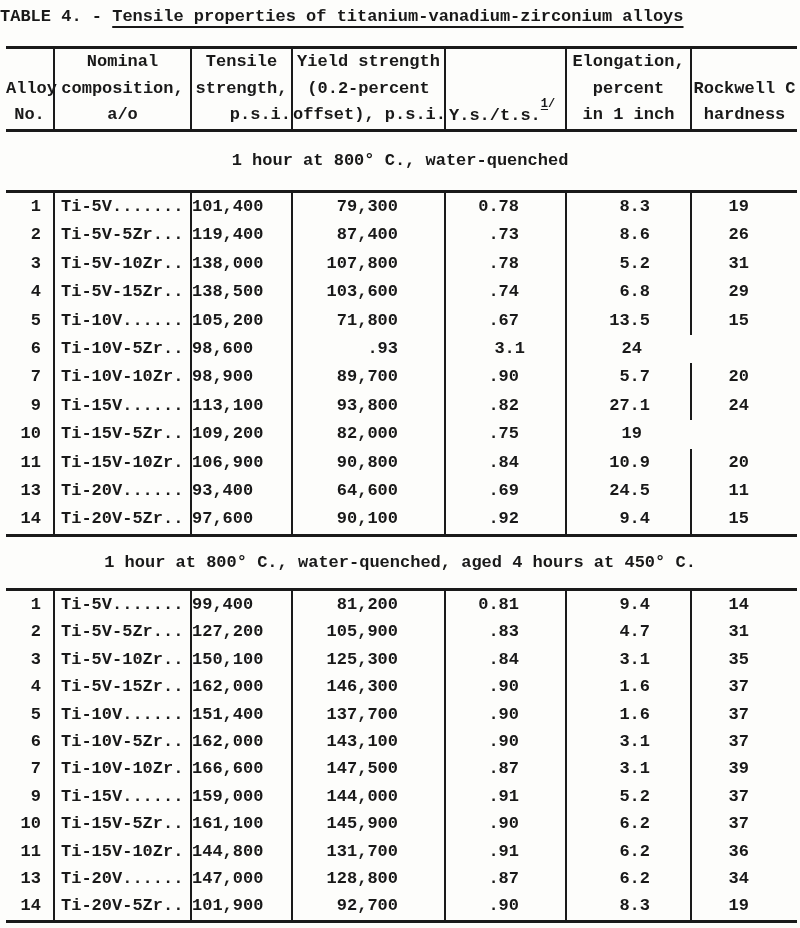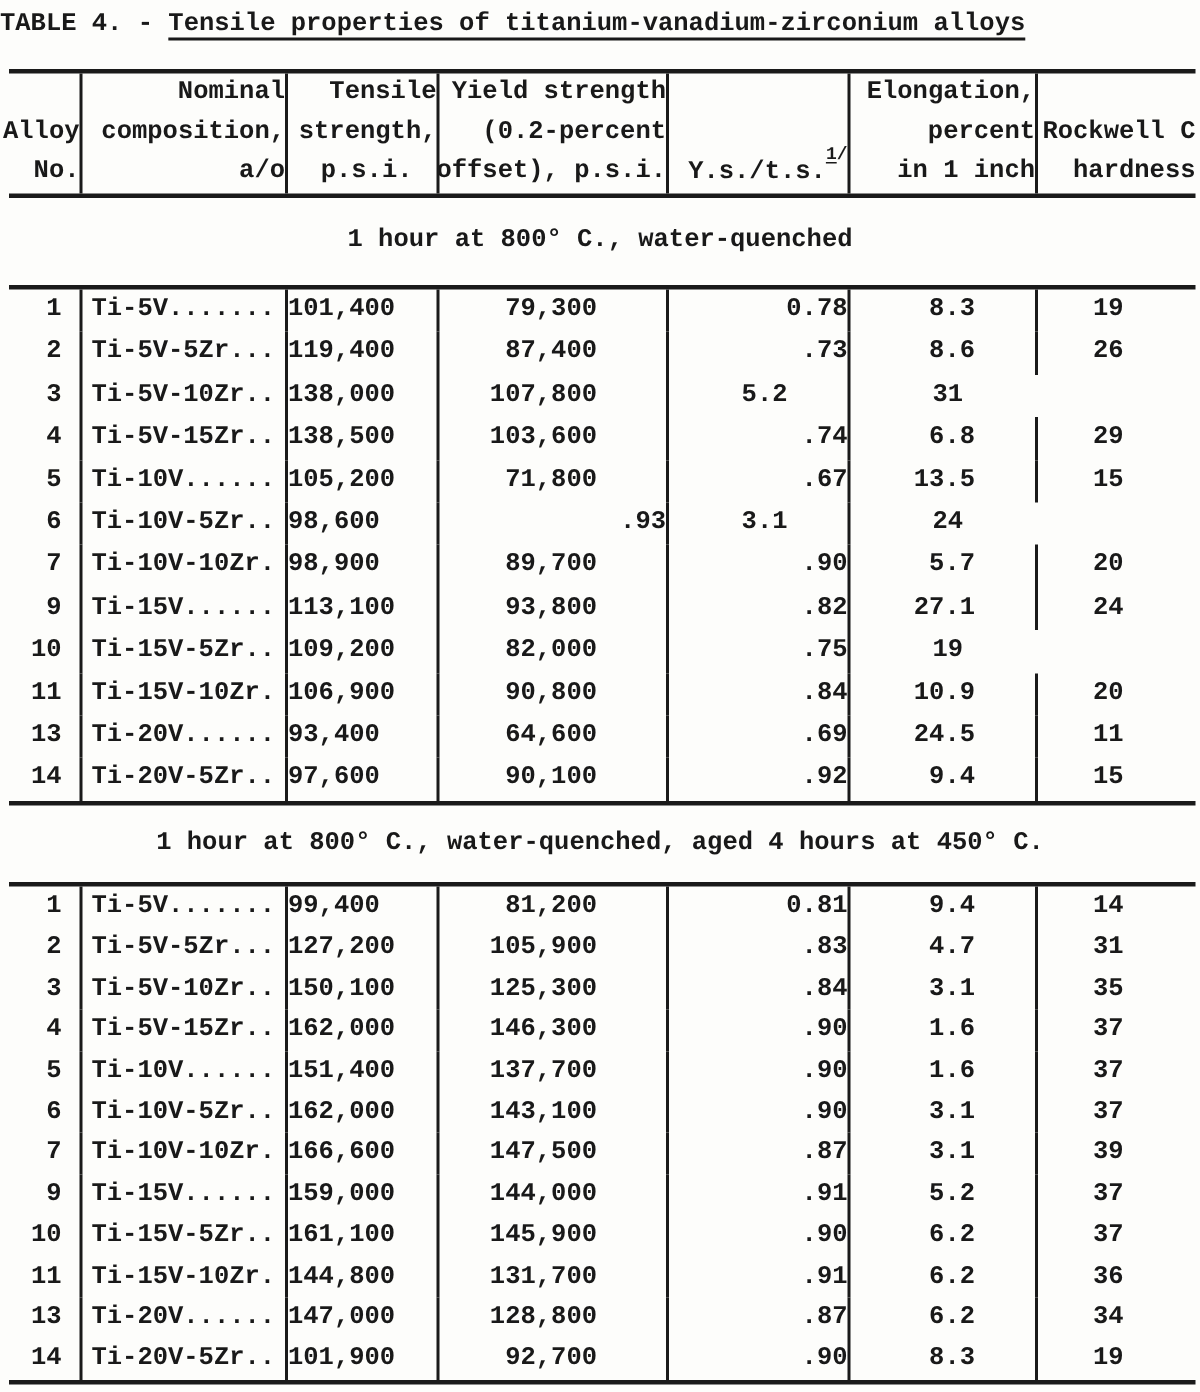--- a/index.html
+++ b/index.html
@@ -47,25 +47,24 @@
     height: 86px;
     border-top: 3px solid var(--ink);
     border-bottom: 3px solid var(--ink);
   }
   .hcell {
     display: flex;
     flex-direction: column;
     justify-content: flex-end;
     text-align: center;
     overflow: visible;
-    align-items: flex-end;
   }
   .hcell + .hcell { border-left: 2px solid var(--ink); }
   .hl { line-height: 26.6px; white-space: pre; }
-  .hcell.c-tensile .hl:last-child { text-align: right; padding-right: 16px; }
+  .hcell.c-tensile .hl:last-child { text-align: right; padding-right: 0; }
   .hcell.c-ratio .hl { text-align: left; padding-left: 3px; }
   sup.fn {
     font-size: 12px;
     position: relative;
     top: -6px;
   }
   sup.fn u {
     text-decoration: underline;
     text-underline-offset: 2px;
   }
@@ -97,21 +96,21 @@
     line-height: var(--rh);
     white-space: pre;
     overflow: visible;
   }
   .cell + .cell { border-left: 2px solid var(--ink); }
 
   .cell.col0 { text-align: right; padding-right: 12px; }
   .cell.col1 { text-align: left;  padding-left: 6px;  }
   .cell.col2 { padding-right: 7px;  }
   .cell.col3 { text-align: right; padding-right: 46px; }
-  .cell.col4 { text-align: right; }
+  .cell.col4 { text-align: right; padding-right: 46px; }
   .cell.col5 { text-align: right; padding-right: 40px; }
   .cell.col6 { text-align: right; padding-right: 48px; }
 </style>
 </head>
 <body>
 
 <div class="page">
 
   <div class="title"><span>TABLE 4. - </span><span class="underlined">Tensile properties of titanium-vanadium-zirconium alloys</span></div>
 
@@ -168,20 +167,21 @@
         <div class="cell col3">87,400</div>
         <div class="cell col4">.73</div>
         <div class="cell col5">8.6</div>
         <div class="cell col6">26</div>
       </div>
       <div class="trow">
         <div class="cell col0">3</div>
         <div class="cell col1">Ti-5V-10Zr..</div>
         <div class="cell col2">138,000</div>
         <div class="cell col3">107,800</div>
+        <div class="cell col4">.78</div>
         <div class="cell col5">5.2</div>
         <div class="cell col6">31</div>
       </div>
       <div class="trow">
         <div class="cell col0">4</div>
         <div class="cell col1">Ti-5V-15Zr..</div>
         <div class="cell col2">138,500</div>
         <div class="cell col3">103,600</div>
         <div class="cell col4">.74</div>
         <div class="cell col5">6.8</div>

